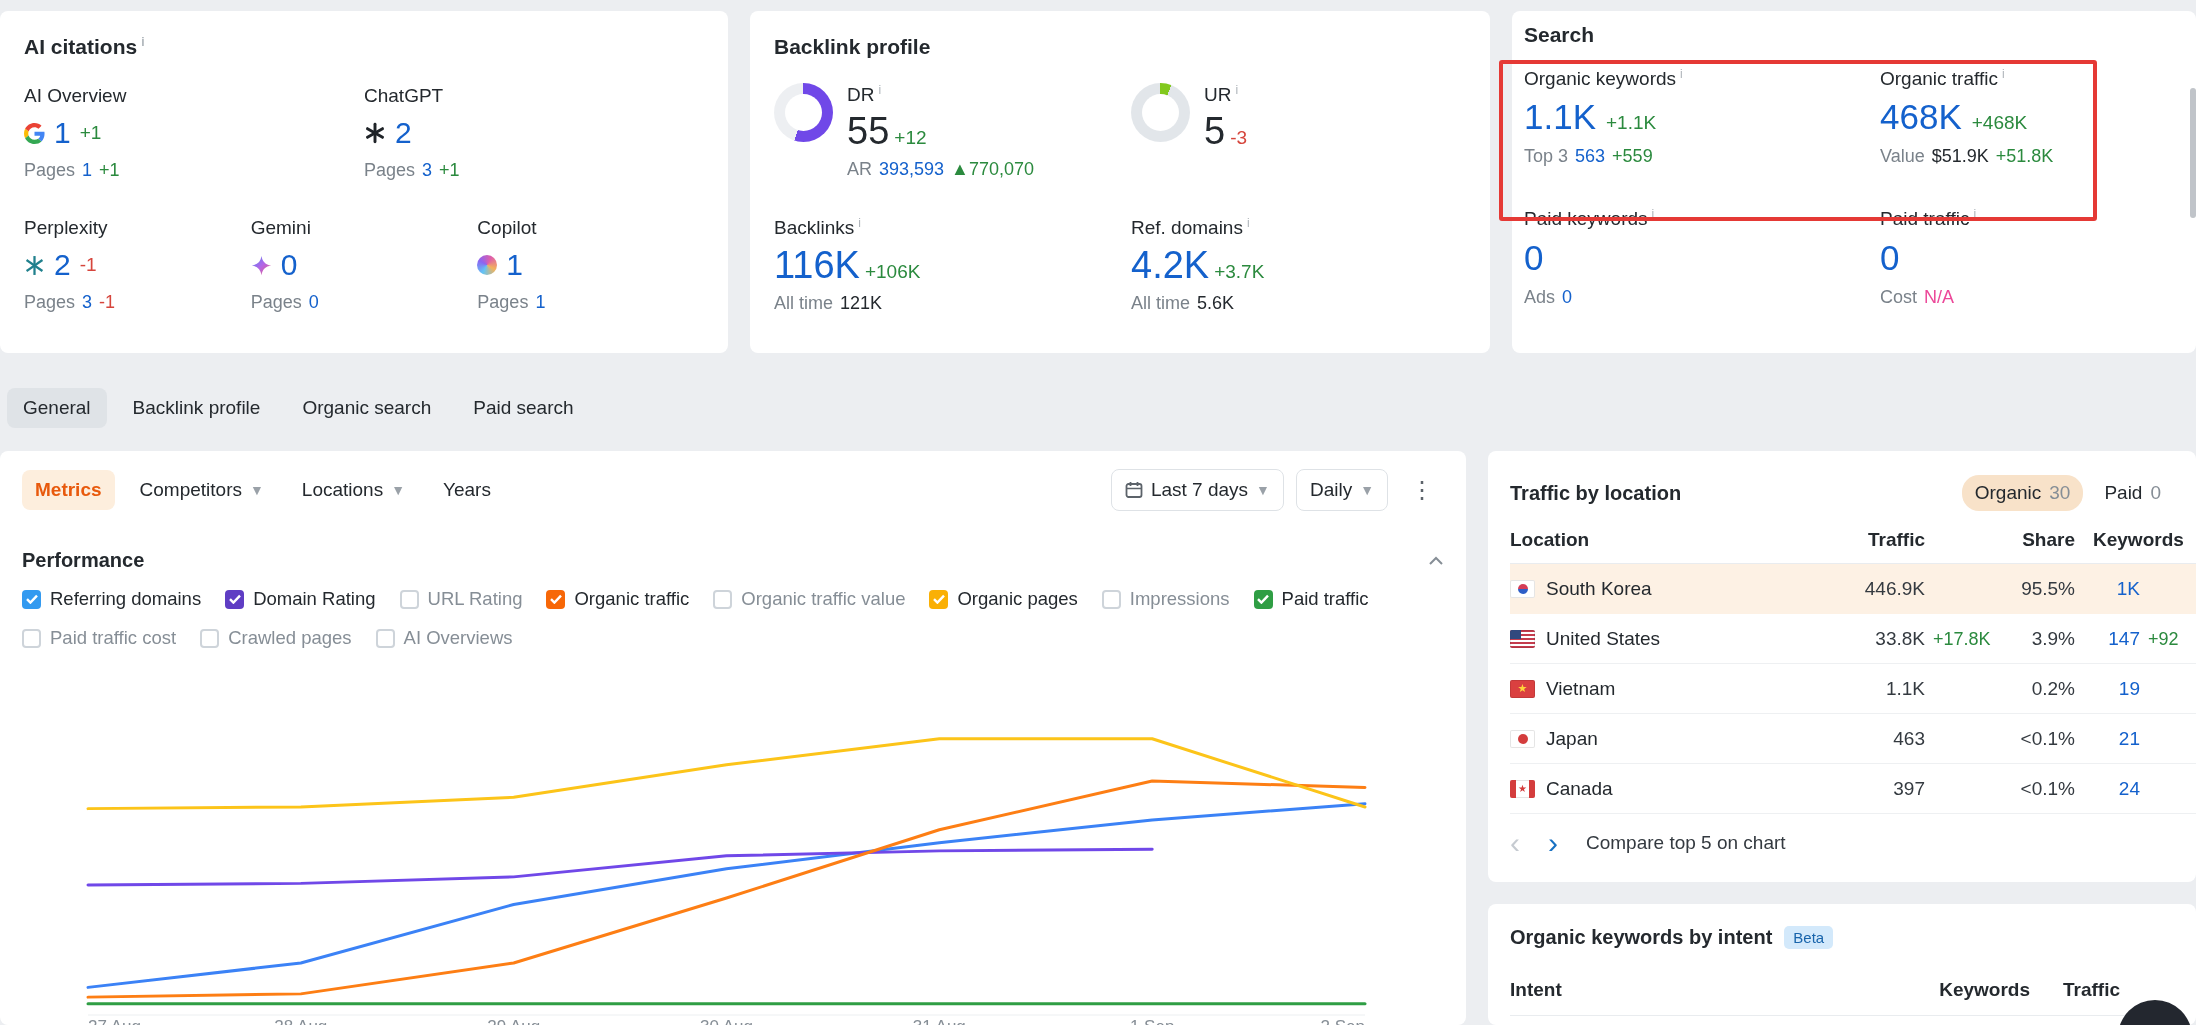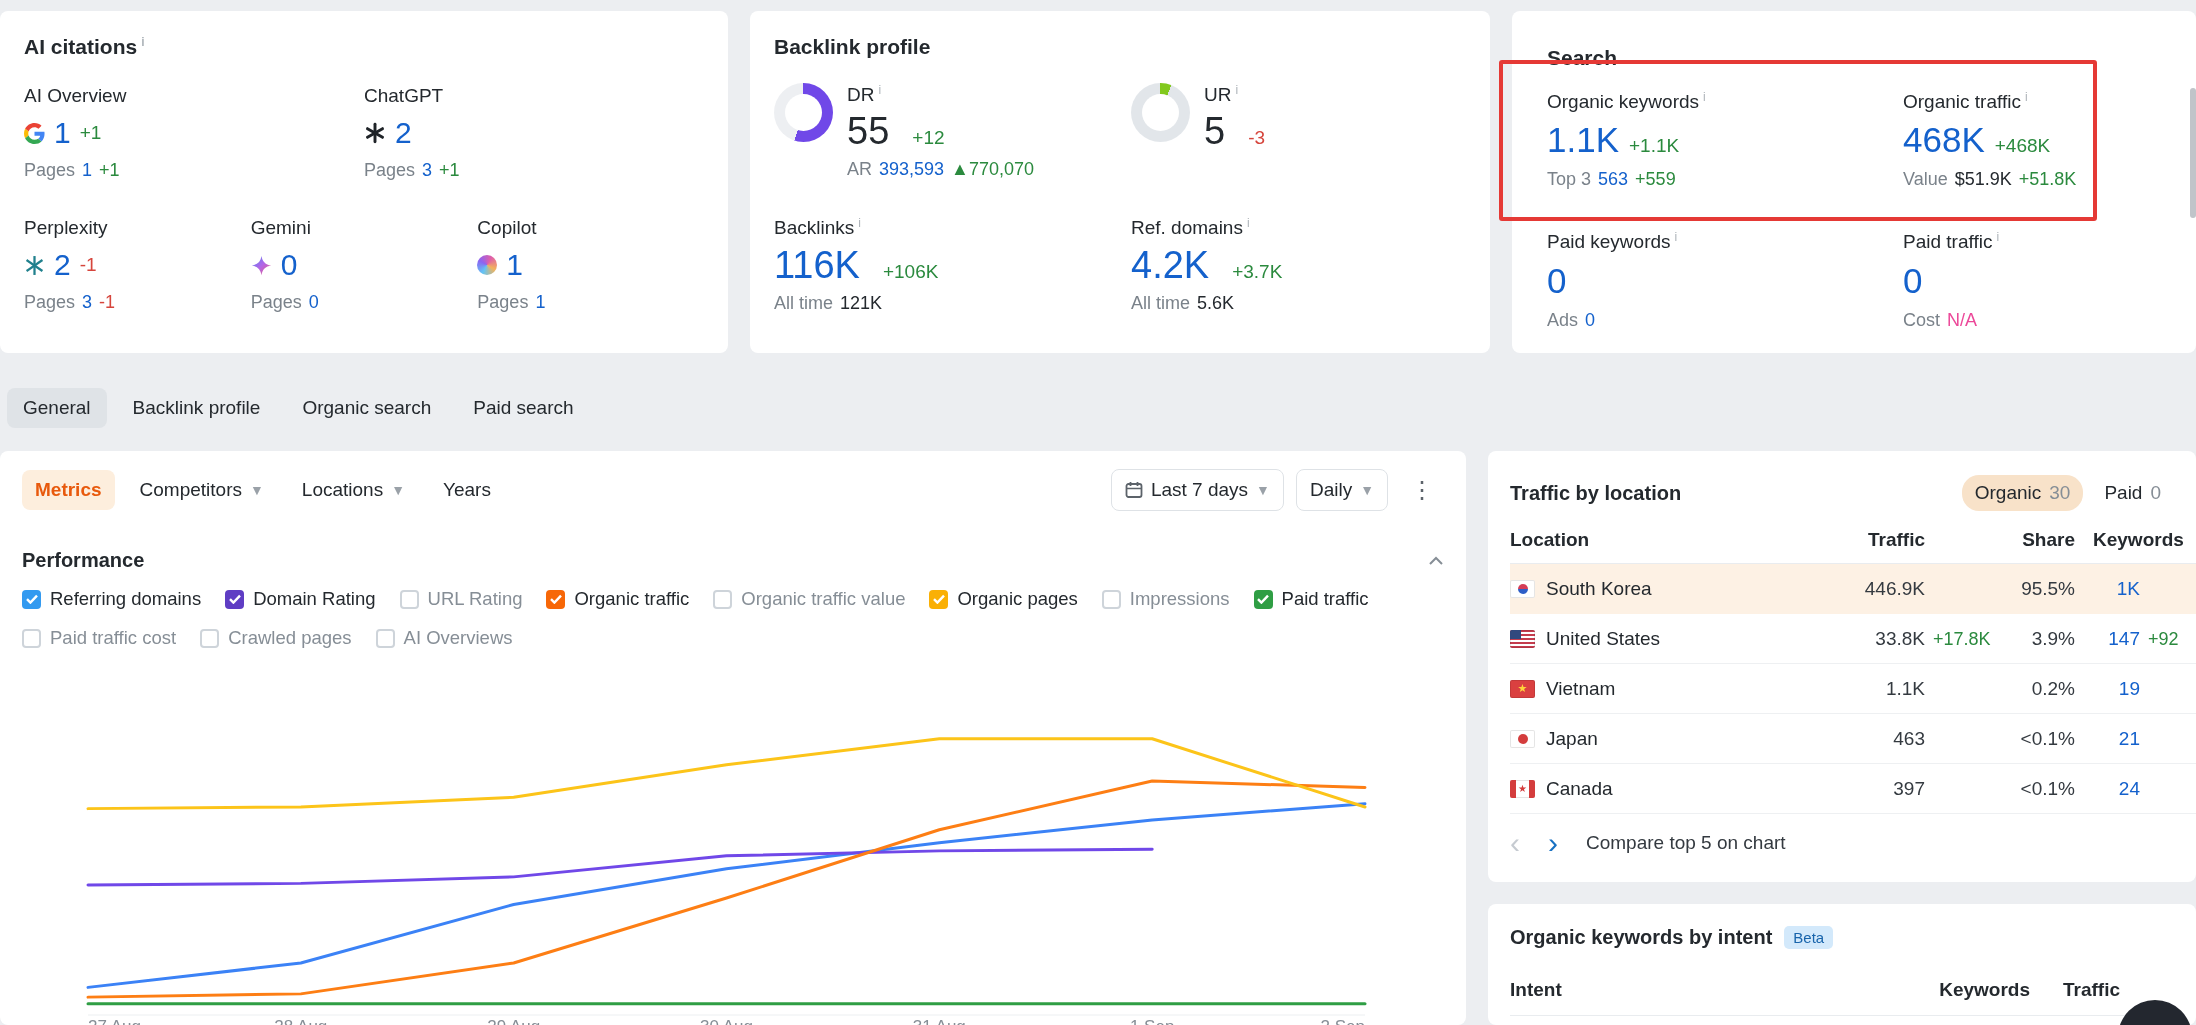--- a/index.html
+++ b/index.html
@@ -7,21 +7,21 @@
     width:2196px;height:1025px;overflow:hidden;position:relative;
     background:#eceef1;color:#343a40;
     font-family:"Liberation Sans","DejaVu Sans",sans-serif;font-size:19px;
   }
   .card{background:#fff;border-radius:8px;box-sizing:border-box}
 
   
   .top-strip{position:absolute;left:0;top:11px;width:2196px;height:342px;display:flex;gap:22px}
   .card-ai{width:728px;padding:24px}
   .card-backlink{width:740px;padding:24px}
-  .card-search{flex:1;padding:35px;position:relative}
+  .card-search{flex:1;padding:12px;position:relative}
   .card-title{font-size:21px;font-weight:700;color:#24292e}
   sup.i{font-size:12px;color:#aeb4ba;margin-left:4px;font-style:normal}
 
   .ai-row1,.ai-row2{display:flex}
   .ai-row1{margin-top:26px}
   .ai-row2{margin-top:36px}
   .ai-row1 .ai-item{width:356px}
   .ai-row2 .ai-item{width:237px}
   .ai-name{font-size:19px;color:#24292e}
   .ai-vrow{display:flex;align-items:center;gap:9px;margin:9px 0 10px}
@@ -40,21 +40,21 @@
     background:conic-gradient(from 210deg,#62c4f5,#8b63f3,#e05fa8,#f2b35c,#62c4f5)}
 
   .b-grid{display:grid;grid-template-columns:357px 1fr;row-gap:36px;margin-top:24px}
   .donut{width:59px;height:59px;border-radius:50%;position:relative;flex:none}
   .donut::after{content:"";position:absolute;inset:11px;border-radius:50%;background:#fff}
   .donut.dr{background:conic-gradient(#7048e8 0 55%,#edeff2 55% 100%)}
   .donut.ur{background:conic-gradient(#82c91e 0 6%,#e2e6ea 6% 100%)}
   .b-block{display:flex;gap:14px}
   .b-col{display:flex;flex-direction:column}
   .stat-label{font-size:19px;color:#24292e}
-  .b-value-row{display:flex;align-items:baseline;gap:23px;margin:4px 0 6px}
+  .b-value-row{display:flex;align-items:baseline;gap:5px;margin:4px 0 6px}
   .b-big{font-size:38px;color:#24292e}
   .b-big.link-num{color:#1461cc}
   .b-sub{font-size:18px;display:flex;gap:7px;align-items:baseline}
 
   .s-grid{display:grid;grid-template-columns:356px 1fr;row-gap:40px;margin-top:20px}
   .s-value-row{display:flex;align-items:baseline;gap:10px;margin:7px 0 9px}
   .s-big{font-size:35px;color:#1461cc}
   .s-sub{font-size:18px;display:flex;gap:7px;align-items:baseline}
 
   .highlight-box{position:absolute;left:1499px;top:60px;width:590px;height:153px;

